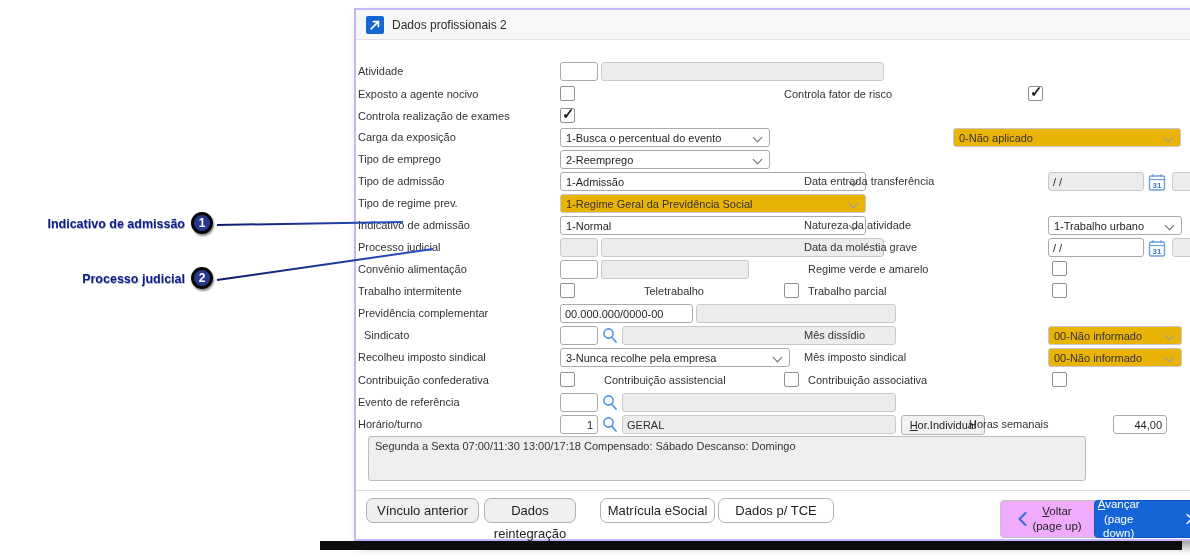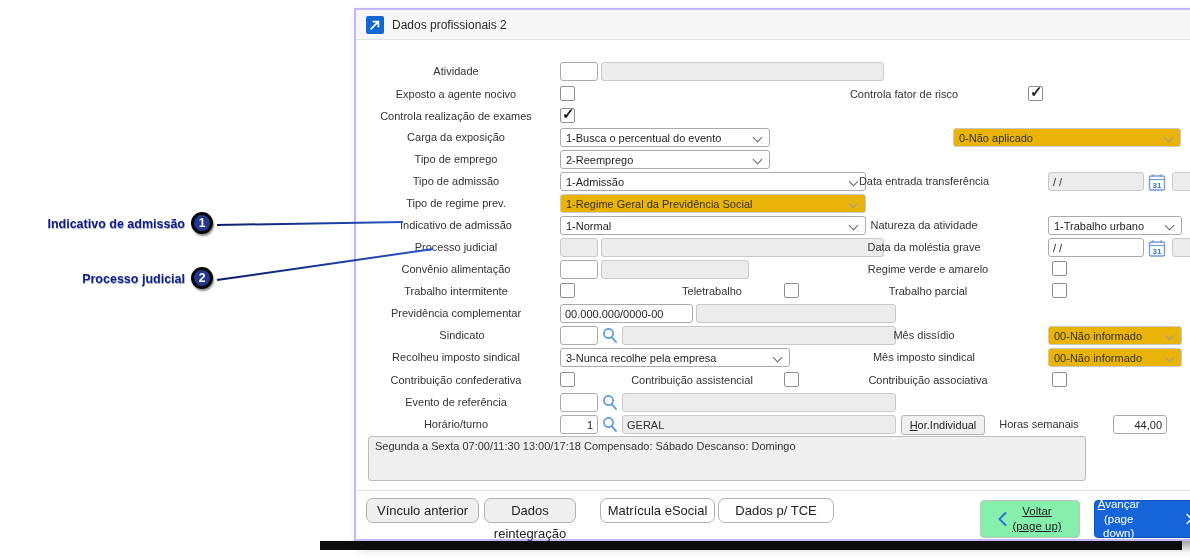--- a/index.html
+++ b/index.html
@@ -14,21 +14,21 @@
   .bottom-strip { position:absolute; left:320px; top:541px; width:862px; height:9px;
             background:#0c0c0c; }
   .titlebar { position:absolute; left:0; top:0; width:100%; height:30px;
             background:#f7f7f7; border-bottom:1px solid #e2e2e2; }
   .titlebar .ticon { position:absolute; left:10px; top:6px; }
   .titlebar .ttext { position:absolute; left:36px; top:8px; font-size:12px; color:#2b2b2b; }
   .closebtn { position:absolute; right:12px; top:7px; font-size:13px; color:#474747;
             width:16px; height:16px; text-align:center; line-height:16px; cursor:default; }
 
   
-  .lbl { position:absolute; font-size:11px; color:#333; text-align:center;
+  .lbl { position:absolute; font-size:11px; color:#333; text-align:left;
          line-height:19px; white-space:nowrap; overflow:visible; }
   .fld { position:absolute; height:19px; border:1px solid #a9abb0; border-radius:3px;
          background:#fff; font-family:"Liberation Sans",sans-serif; font-size:11px;
          color:#1f1f1f; padding:0 4px; outline:none; }
   .fld.gray { background:#ececec; border-color:#c9c9c9; color:#2e2e2e; }
   .fld.right { text-align:right; }
   .dd  { position:absolute; height:19px; border:1px solid #a9abb0; border-radius:3px;
          background:#fff; font-size:11px; color:#1f1f1f; padding:3px 18px 0 5px;
          white-space:nowrap; overflow:hidden; }
   .dd::after { content:""; position:absolute; right:8px; top:5px; width:6px; height:6px;
@@ -58,21 +58,21 @@
           border:1px solid #b1b1b1; border-radius:3px; font-size:11px; color:#222;
           text-align:center; }
   .hbtn .t1 { display:block; line-height:18px; }
   .hbtn .t1::first-letter { text-decoration:underline; }
   .nav { position:absolute; width:100px; height:38px; border-radius:4px;
          display:flex; align-items:center; justify-content:center; gap:5px; cursor:default; }
   .nav .txt { text-align:center; font-size:11.5px; line-height:1.3; }
   .nav .t1 { display:block; }
   .nav .t1::first-letter { text-decoration:underline; }
   .nav .t2 { display:block; }
-  .nav.voltar { left:624px; top:490px; background:#86efac; border:1px solid #c3c3c3; color:#222;text-decoration:underline; }
+  .nav.voltar { left:644px; top:490px; background:#f0abfc; border:1px solid #c3c3c3; color:#222; }
   .nav.avancar { left:738px; top:490px; background:#1565d8; border:1px solid #0f55bb; color:#fff;gap:44px; }
 
   
   .co-label { position:absolute; left:0; width:185px; text-align:right;
          font-size:12.5px; font-weight:700; color:#0e1f8c;
          text-shadow:0.4px 0.6px 0 rgba(10,20,80,0.35); white-space:nowrap; }
   .badge { position:absolute; width:22px; height:22px; border-radius:50%;
          background:#24388f; border:3px solid #060606; color:#fff; font-size:12px;
          font-weight:700; display:flex; align-items:center; justify-content:center;
          box-shadow:1px 2px 2px rgba(0,0,0,0.45); z-index:7; }

